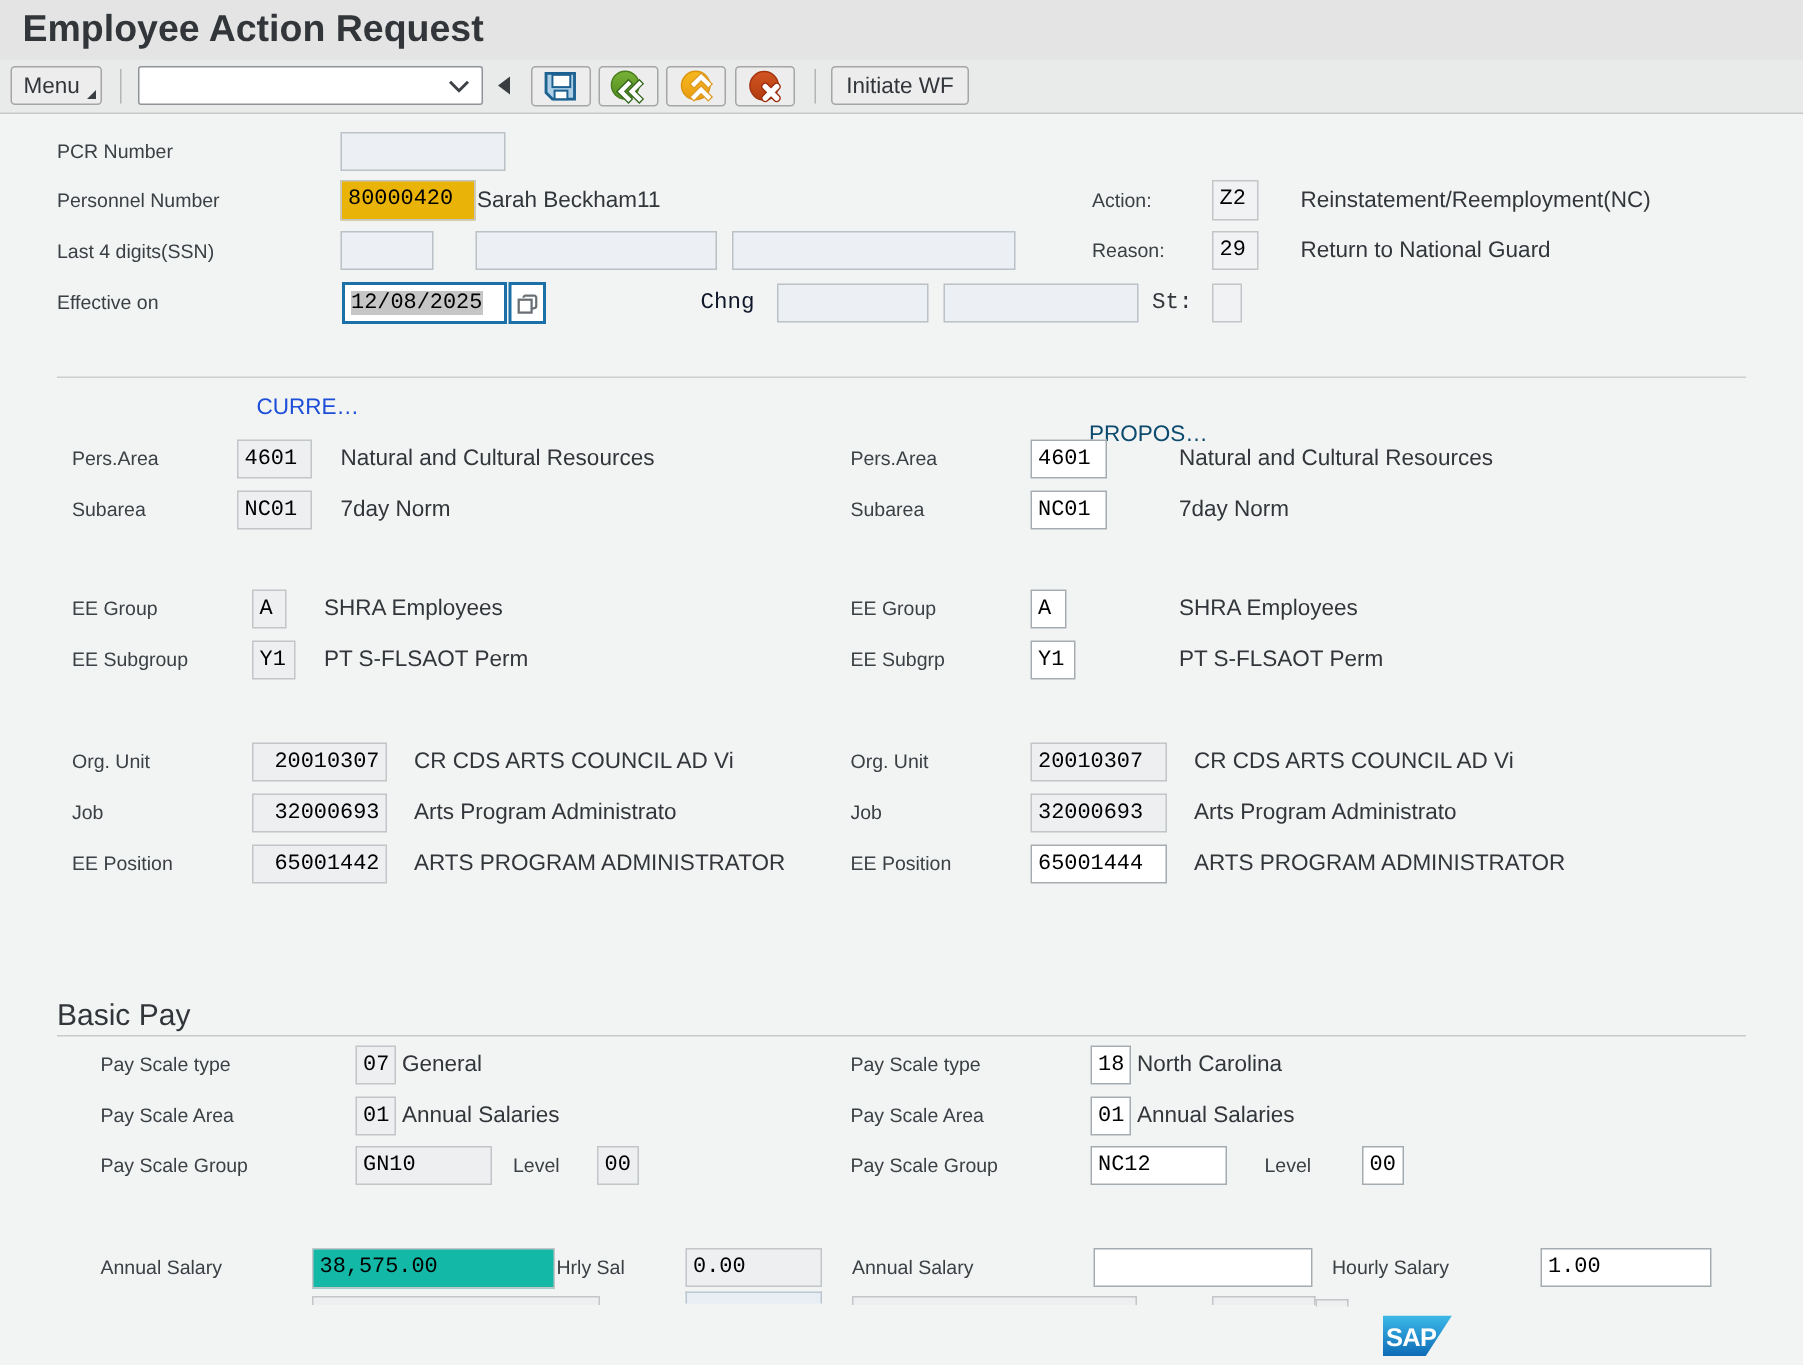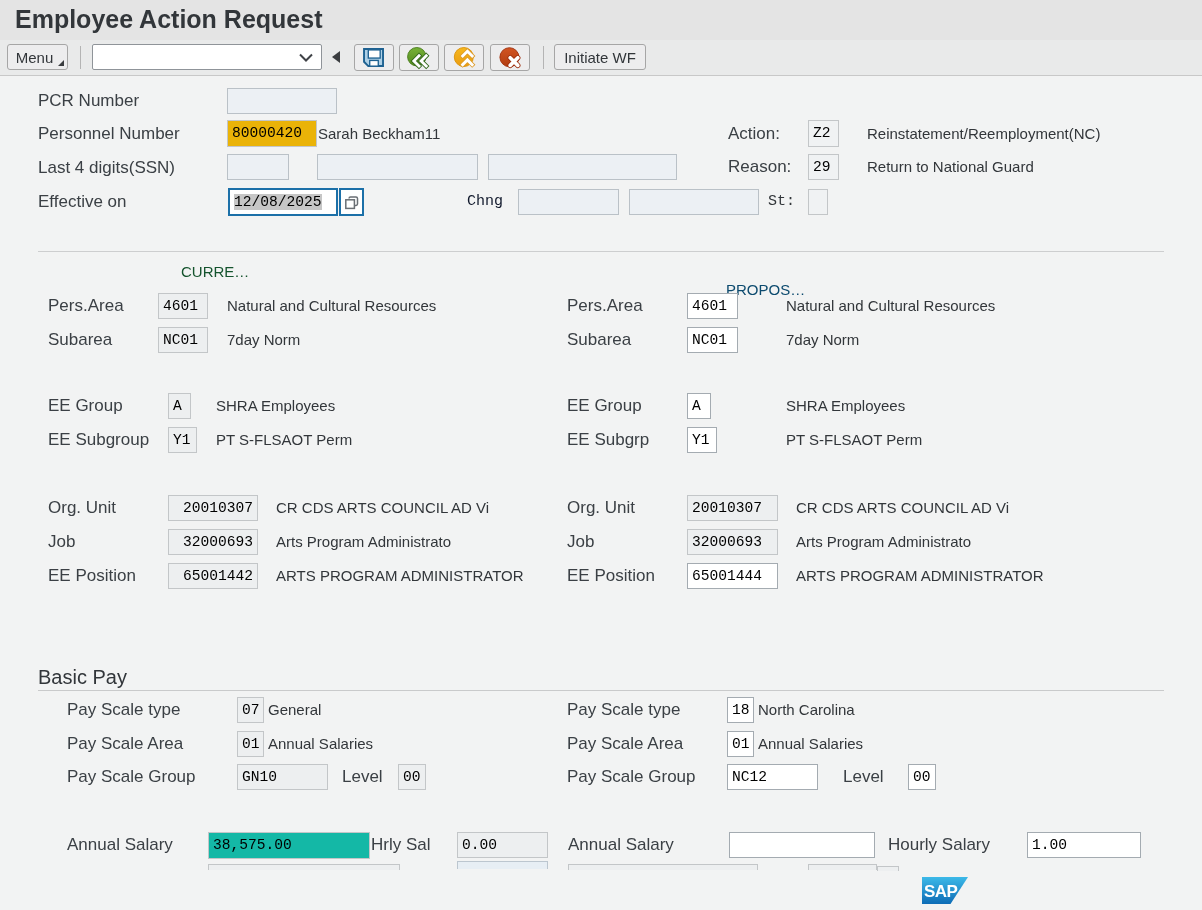--- a/index.html
+++ b/index.html
@@ -1,19 +1,19 @@
 <!DOCTYPE html>
 <html><head>
 <meta charset="utf-8">
 <style>
 *{margin:0;padding:0;box-sizing:border-box}
 html,body{width:1202px;height:910px;overflow:hidden}
 body{position:relative;background:#f2f3f3;font-family:"Liberation Sans",sans-serif;color:#32363a}
 .ab{position:absolute}
-.lbl{position:absolute;font-size:17px;line-height:26px;white-space:nowrap;color:#3b4045}
+.lbl{position:absolute;font-size:13px;line-height:26px;white-space:nowrap;color:#3b4045}
 .txt{position:absolute;font-size:15px;line-height:26px;white-space:nowrap;color:#32363a}
 .bx{position:absolute;height:26px;border:1px solid #bac1c7;background:#ecf0f4;font-family:"Liberation Mono",monospace;font-size:14.6px;line-height:24px;color:#000;padding:0 4px;white-space:nowrap;overflow:hidden}
 .gr{background:#edeff0;border-color:#c3c6c8}
 .dk{background:#eab308;border-color:#c3c6c8}
 .wh{background:#fff;border-color:#a4abb1}
 .ra{text-align:right}
 .mono{font-family:"Liberation Mono",monospace;font-size:15px}
 .sep{position:absolute;width:1px;background:#b4b4b4;top:46px;height:23px}
 .tbtn{position:absolute;top:44px;height:27px;border:1px solid #a6a6a6;border-radius:3px;background:#ededee;display:flex;align-items:center;justify-content:center}
 .hline{position:absolute;left:38px;width:1126px;height:1px;background:#cdcecf}
@@ -114,21 +114,21 @@
 <div class="lbl" style="left:728px;top:121px">Action:</div>
 <div class="bx gr" style="left:808px;top:120px;width:31px;height:27px;background:#f0f2f3">Z2</div>
 <div class="txt" style="left:867px;top:121px">Reinstatement/Reemployment(NC)</div>
 <div class="lbl" style="left:728px;top:154px">Reason:</div>
 <div class="bx gr" style="left:808px;top:154px;width:31px;background:#f0f2f3">29</div>
 <div class="txt" style="left:867px;top:154px">Return to National Guard</div>
 <div class="lbl mono" style="left:768px;top:189px;color:#32363a">St:</div>
 <div class="bx gr" style="left:808px;top:189px;width:20px;background:#f0f2f3"></div>
 
 <div class="hline" style="top:251px"></div>
-<div class="txt" style="left:181px;top:259px;color:#14532d">CURRE…</div>
+<div class="txt" style="left:171px;top:259px;color:#1d4ed8">CURRE…</div>
 <div class="txt" style="left:726px;top:277px;color:#0c4a6e">PROPOS…</div>
 
 <div class="lbl" style="left:48px;top:293px">Pers.Area</div>
 <div class="bx gr" style="left:158px;top:293px;width:50px">4601</div>
 <div class="txt" style="left:227px;top:293px">Natural and Cultural Resources</div>
 <div class="lbl" style="left:48px;top:327px">Subarea</div>
 <div class="bx gr" style="left:158px;top:327px;width:50px">NC01</div>
 <div class="txt" style="left:227px;top:327px">7day Norm</div>
 
 <div class="lbl" style="left:48px;top:393px">EE Group</div>

